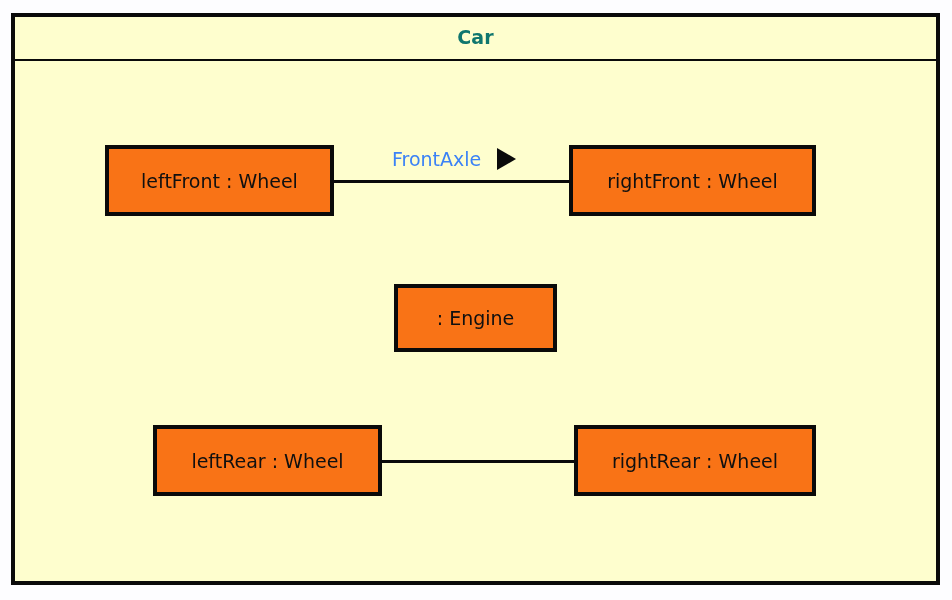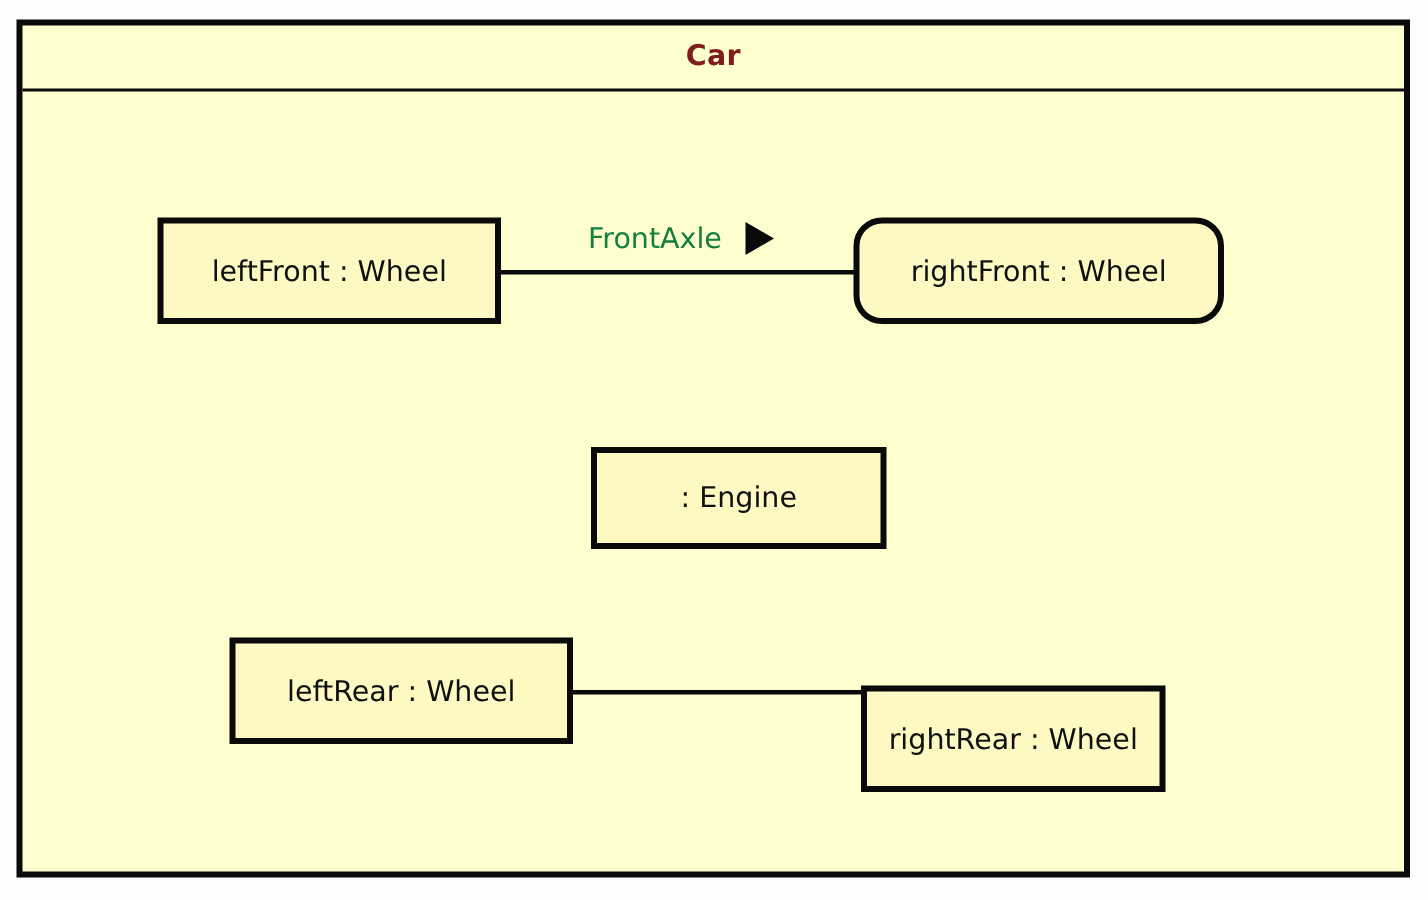--- a/index.html
+++ b/index.html
@@ -33,71 +33,71 @@
   .frame-title {
     position: absolute;
     left: 0;
     top: 0;
     width: 100%;
     height: 41px;
     line-height: 41px;
     text-align: center;
     font-size: 19px;
     font-weight: bold;
-    color: #7f1d1d;
+    color: #0f766e;
     letter-spacing: 0.2px;
   }
   .frame-divider {
     position: absolute;
     left: 0;
     top: 42px;
     width: 100%;
     height: 0;
     border-top: 2px solid #0a0a0a;
   }
 
   
   .part-box {
     position: absolute;
     box-sizing: border-box;
-    background: #fef9c3;
+    background: #f97316;
     border: 4px solid #0a0a0a;
     display: flex;
     align-items: center;
     justify-content: center;
   }
   .part-label {
     font-size: 19px;
     color: #101010;
     white-space: nowrap;
   }
 
   .box-left-front  { left: 105px; top: 145px; width: 229px; height: 71px; }
-  .box-right-front { left: 569px; top: 145px; width: 247px; height: 71px; border-radius: 19px; }
-  .box-engine      { left: 394px; top: 298px; width: 197px; height: 68px; }
+  .box-right-front { left: 569px; top: 145px; width: 247px; height: 71px; }
+  .box-engine      { left: 394px; top: 284px; width: 163px; height: 68px; }
   .box-left-rear   { left: 105px; top: 425px; width: 229px; height: 71px; margin-left: 48px; }
-  .box-right-rear  { left: 574px; top: 425px; width: 203px; height: 71px; margin-top: 32px; }
+  .box-right-rear  { left: 574px; top: 425px; width: 242px; height: 71px; }
 
   
   .connector-line {
     position: absolute;
     height: 0;
     border-top: 3px solid #0a0a0a;
   }
   .conn-front { left: 333px; top: 180px; width: 237px; }
   .conn-rear  { left: 333px; top: 460px; width: 242px; }
 
   
   .connector-label {
     position: absolute;
     display: flex;
     align-items: center;
     gap: 16px;
     font-size: 19px;
-    color: #15803d;
+    color: #3b82f6;
     white-space: nowrap;
     justify-content: space-between;
   }
   .label-front { left: 392px; top: 148px; }
   .label-rear  { left: 397px; top: 462px; }
 
   .nav-triangle {
     display: inline-block;
     width: 0;
     height: 0;

